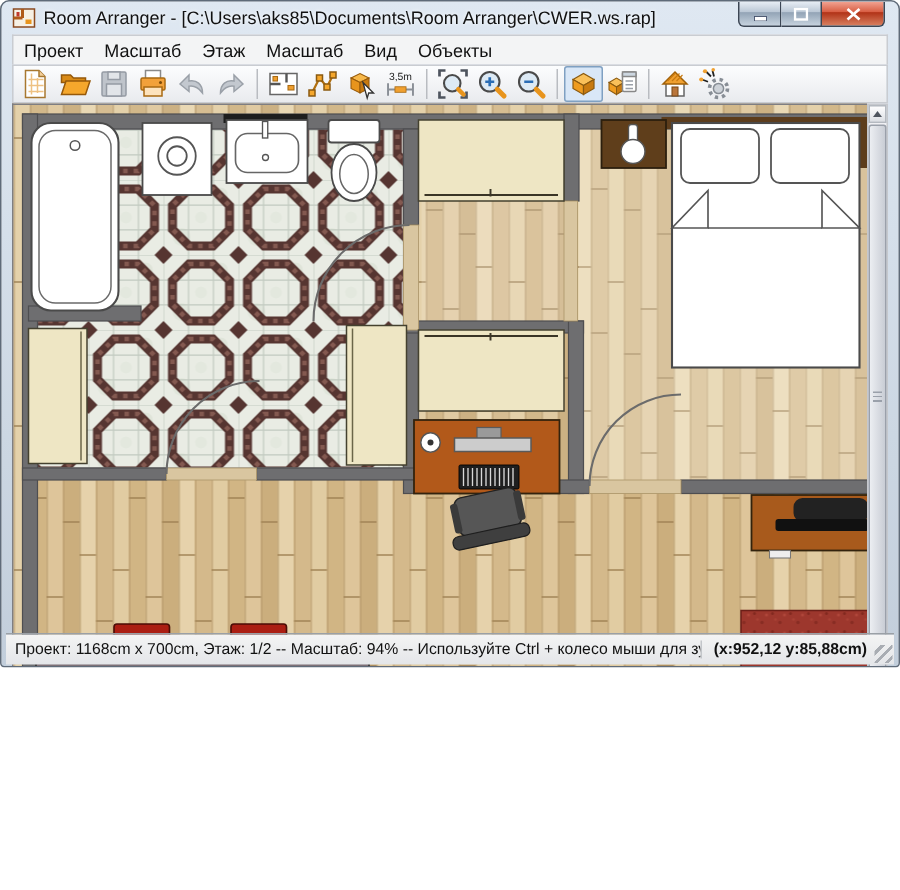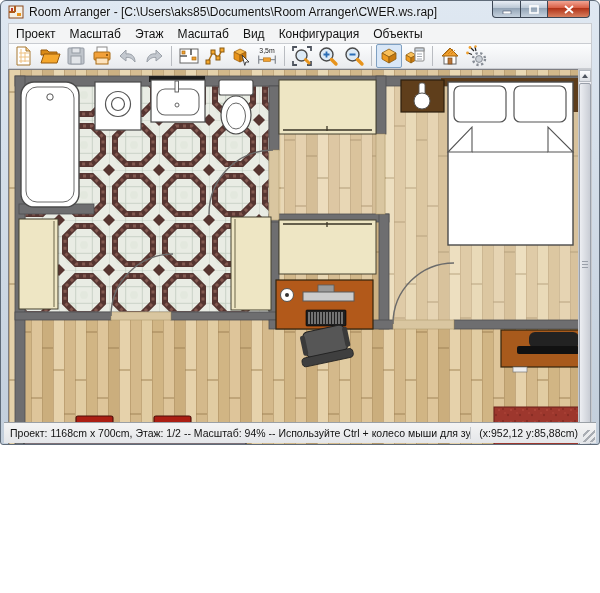--- a/index.html
+++ b/index.html
@@ -47,21 +47,21 @@
                    background:repeating-linear-gradient(#9aa0aa 0 1px, transparent 1px 3px); }
   .hthumb { position:absolute; top:0; left:126px; width:282px; height:12px; background:linear-gradient(#eceef2,#c9cdd5); border:1px solid #9aa0aa; border-radius:2px; }
   .hthumb::after { content:""; position:absolute; top:2px; bottom:2px; left:50%; margin-left:-4px; width:8px;
                    background:repeating-linear-gradient(90deg,#9aa0aa 0 1px, transparent 1px 3px); }
   .sb-corner { position:absolute; top:556px; right:7px; width:14px; height:14px; background:#eef0f3; }
 
   
   .statusbar { position:absolute; left:3px; right:3px; bottom:1px; height:21px; background:linear-gradient(#f4f4f4,#e4e6e9);
                border-top:1px solid #9aa0a6; display:flex; align-items:center; font-size:10.5px; color:#111; padding:0 6px; }
   .status-left { flex:1; white-space:nowrap; overflow:hidden; }
-  .status-right { white-space:nowrap; border-left:1px solid #c3c6ca; padding-left:8px; margin-right:12px; }
+  .status-right { white-space:nowrap; border-left:1px solid #c3c6ca; padding-left:8px; margin-right:12px;font-weight:bold; }
   .grip { position:absolute; right:1px; bottom:1px; width:12px; height:12px;
           background:repeating-linear-gradient(135deg, transparent 0 3px, #a9adb3 3px 5px); }
 </style>
 </head>
 <body>
 
 <div class="window">
 
   <div class="titlebar">
     <svg width="16" height="16" viewBox="0 0 16 16">
@@ -89,21 +89,20 @@
       </div>
     </div>
   </div>
 
   <div class="menubar">
     <span class="menu-item">Проект</span>
     <span class="menu-item">Масштаб</span>
     <span class="menu-item">Этаж</span>
     <span class="menu-item">Масштаб</span>
     <span class="menu-item">Вид</span>
-    <span class="menu-item">Конфигурация</span>
     <span class="menu-item">Объекты</span>
   </div>
 
   <div class="toolbar">
     <div class="tb-btn">
       <svg width="24" height="24" viewBox="0 0 24 24">
         <path d="M5 3 h9 l4 4 v14 H5 Z" fill="#fff" stroke="#a87830"></path>
         <path d="M14 3 v4 h4" fill="#f3cf9a" stroke="#a87830"></path>
         <path d="M7 9 h10 M7 13 h10 M7 17 h10 M9 5 v14 M13 8 v10" stroke="#eec182" stroke-width="1"></path>
       </svg>

